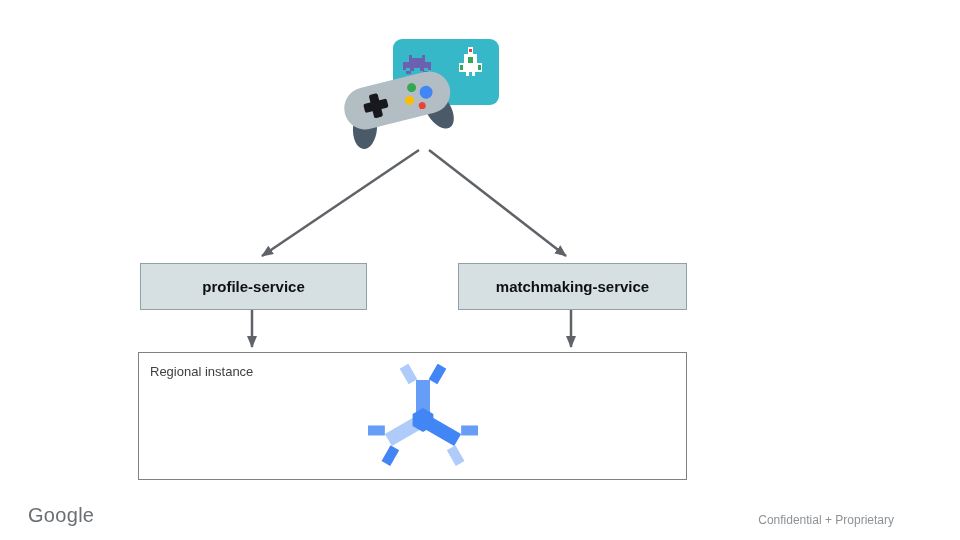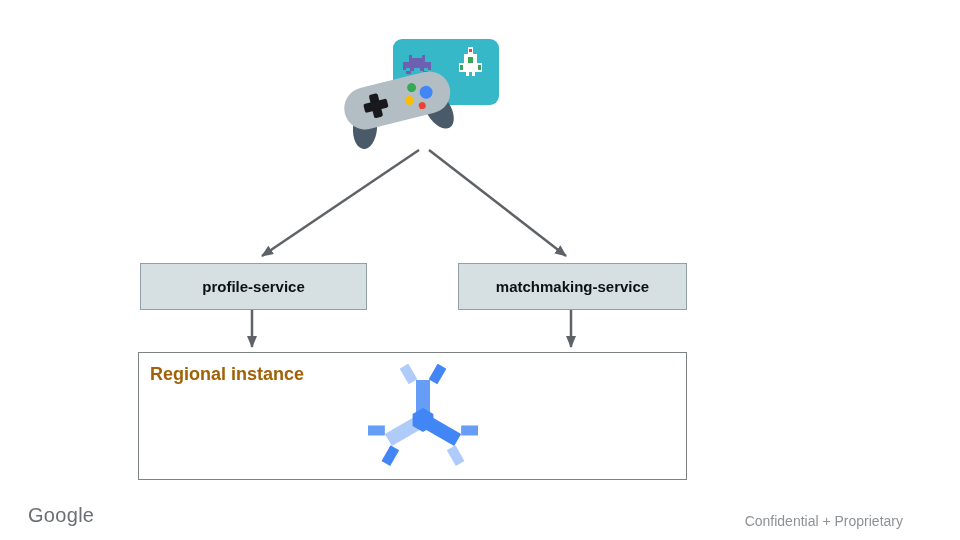--- a/index.html
+++ b/index.html
@@ -16,25 +16,25 @@
     background: #d6e0e2; border: 1px solid #91a0a5;
   }
   .service-box span { font-size: 15px; font-weight: bold; color: #0e1013; }
   .box-profile { left: 140px; top: 263px; width: 225px; }
   .box-matchmaking { left: 458px; top: 263px; width: 227px; }
 
   .instance-box {
     position: absolute; left: 138px; top: 352px; width: 547px; height: 126px;
     background: #ffffff; border: 1px solid #7d8285;
   }
-  .instance-label { position: absolute; left: 11px; top: 11px; font-size: 18px; font-weight: bold; color: #a16207; }
+  .instance-label { position: absolute; left: 11px; top: 11px; font-size: 13px; font-weight: normal; color: #404040; }
   .spanner-icon { position: absolute; left: 229px; top: 11px; width: 110px; height: 104px; }
 
   .google-logo { position: absolute; left: 28px; top: 504px; font-size: 20px; color: #6b6f73; letter-spacing: 0.3px; }
-  .confidential { position: absolute; right: 57px; top: 513px; font-size: 14px; color: #8d9296; }
+  .confidential { position: absolute; right: 66px; top: 513px; font-size: 12px; color: #8d9296; }
 </style>
 </head>
 <body>
 
 <div class="canvas">
 
   <svg class="connectors" viewBox="0 0 960 540">
     <defs>
       <marker id="ah" markerUnits="userSpaceOnUse" markerWidth="13" markerHeight="11" refX="11" refY="5" orient="auto">
         <path d="M0,0 L12,5 L0,10 Z" fill="#5f6368"></path>

